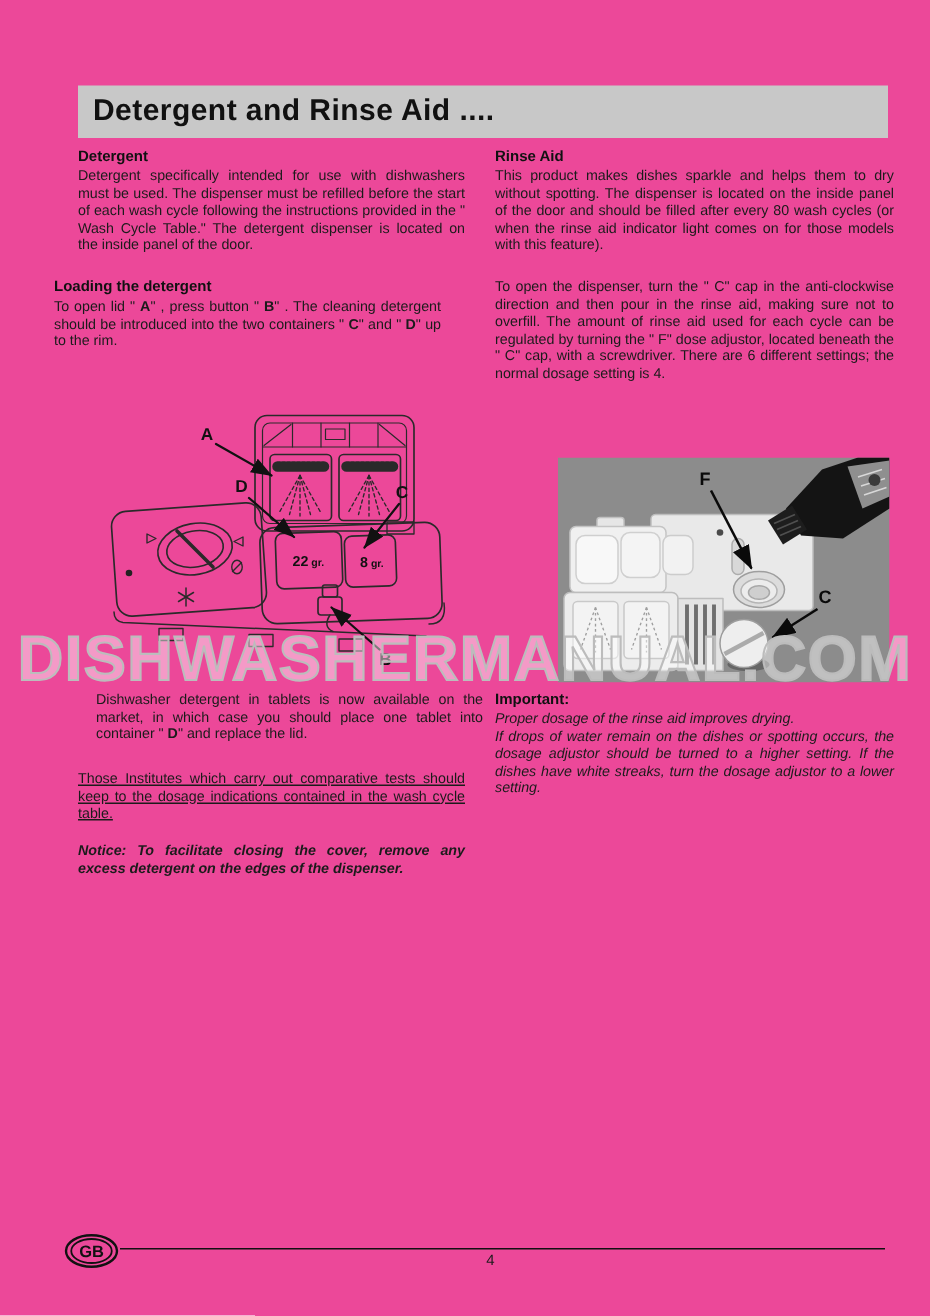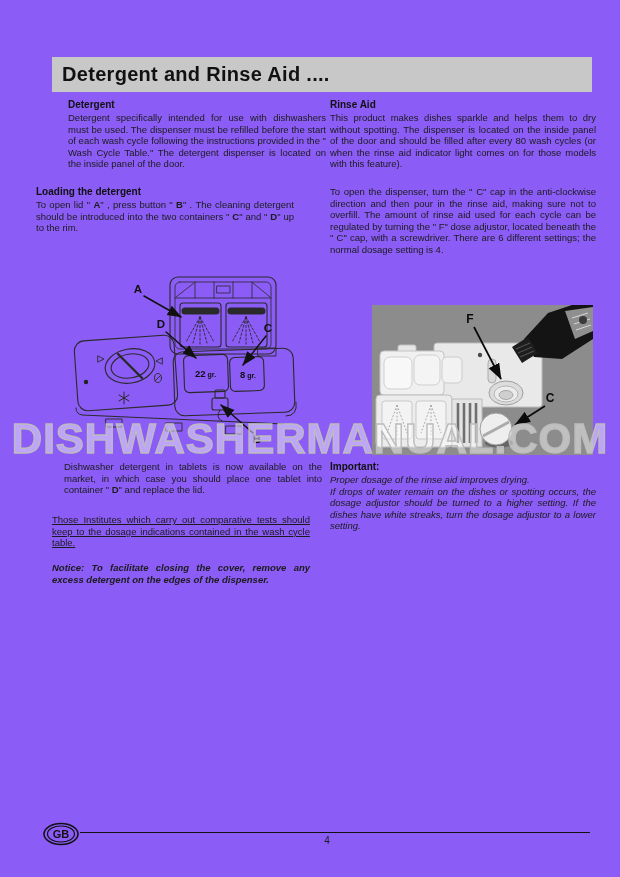--- a/index.html
+++ b/index.html
@@ -1,16 +1,16 @@
 <!DOCTYPE html>
 <html><head>
 <meta charset="utf-8">
 <style>
   html,body{margin:0;padding:0;background:#ffffff;}
-  .page{position:relative;width:620px;height:877px;background:#8b5cf6;overflow:hidden;
+  .page{position:relative;width:620px;height:877px;background:#ec4899;overflow:hidden;
         font-family:"Liberation Sans",sans-serif;color:#1b1b1b;}
   .titlebar{position:absolute;left:52px;top:57px;width:540px;height:35px;background:#c8c8c8;
             display:flex;align-items:center;}
   .titlebar .t{font-size:20px;font-weight:bold;color:#111;margin-left:10px;letter-spacing:.3px;}
   .block{position:absolute;font-size:9.5px;line-height:11.6px;text-align:justify;}
   .block h3{font-size:10px;line-height:12px;margin:0 0 1px 0;color:#111;}
   .block p{margin:0;}
   .underl{text-decoration:underline;}
   .boldital{font-weight:bold;font-style:italic;}
   .ital{font-style:italic;}
@@ -26,21 +26,21 @@
 </style>
 </head>
 <body>
 
 <div class="page">
 
   <div class="titlebar">
     <span class="t">Detergent and Rinse Aid ....</span>
   </div>
 
-  <div class="block" style="left:52px;top:99px;width:258px;margin-left:16px;">
+  <div class="block" style="left:52px;top:99px;width:258px;">
     <h3>Detergent</h3>
     <p>Detergent specifically intended for use with dishwashers must be used. The dispenser must be refilled before the start of each wash cycle following the instructions provided in the " Wash Cycle Table."  The detergent dispenser is located on the inside panel of the door.</p>
   </div>
 
   <div class="block" style="left:36px;top:186px;width:258px;">
     <h3>Loading the detergent</h3>
     <p><span>To open lid " </span><b>A</b><span>" , press button " </span><b>B</b><span>" . The cleaning detergent should be introduced  into the two containers " </span><b>C</b><span>" and " </span><b>D</b><span>" up to the rim.</span></p>
   </div>
 
   <svg class="diagram" style="left:62px;top:274px;" width="246" height="186" viewBox="0 0 246 186">

